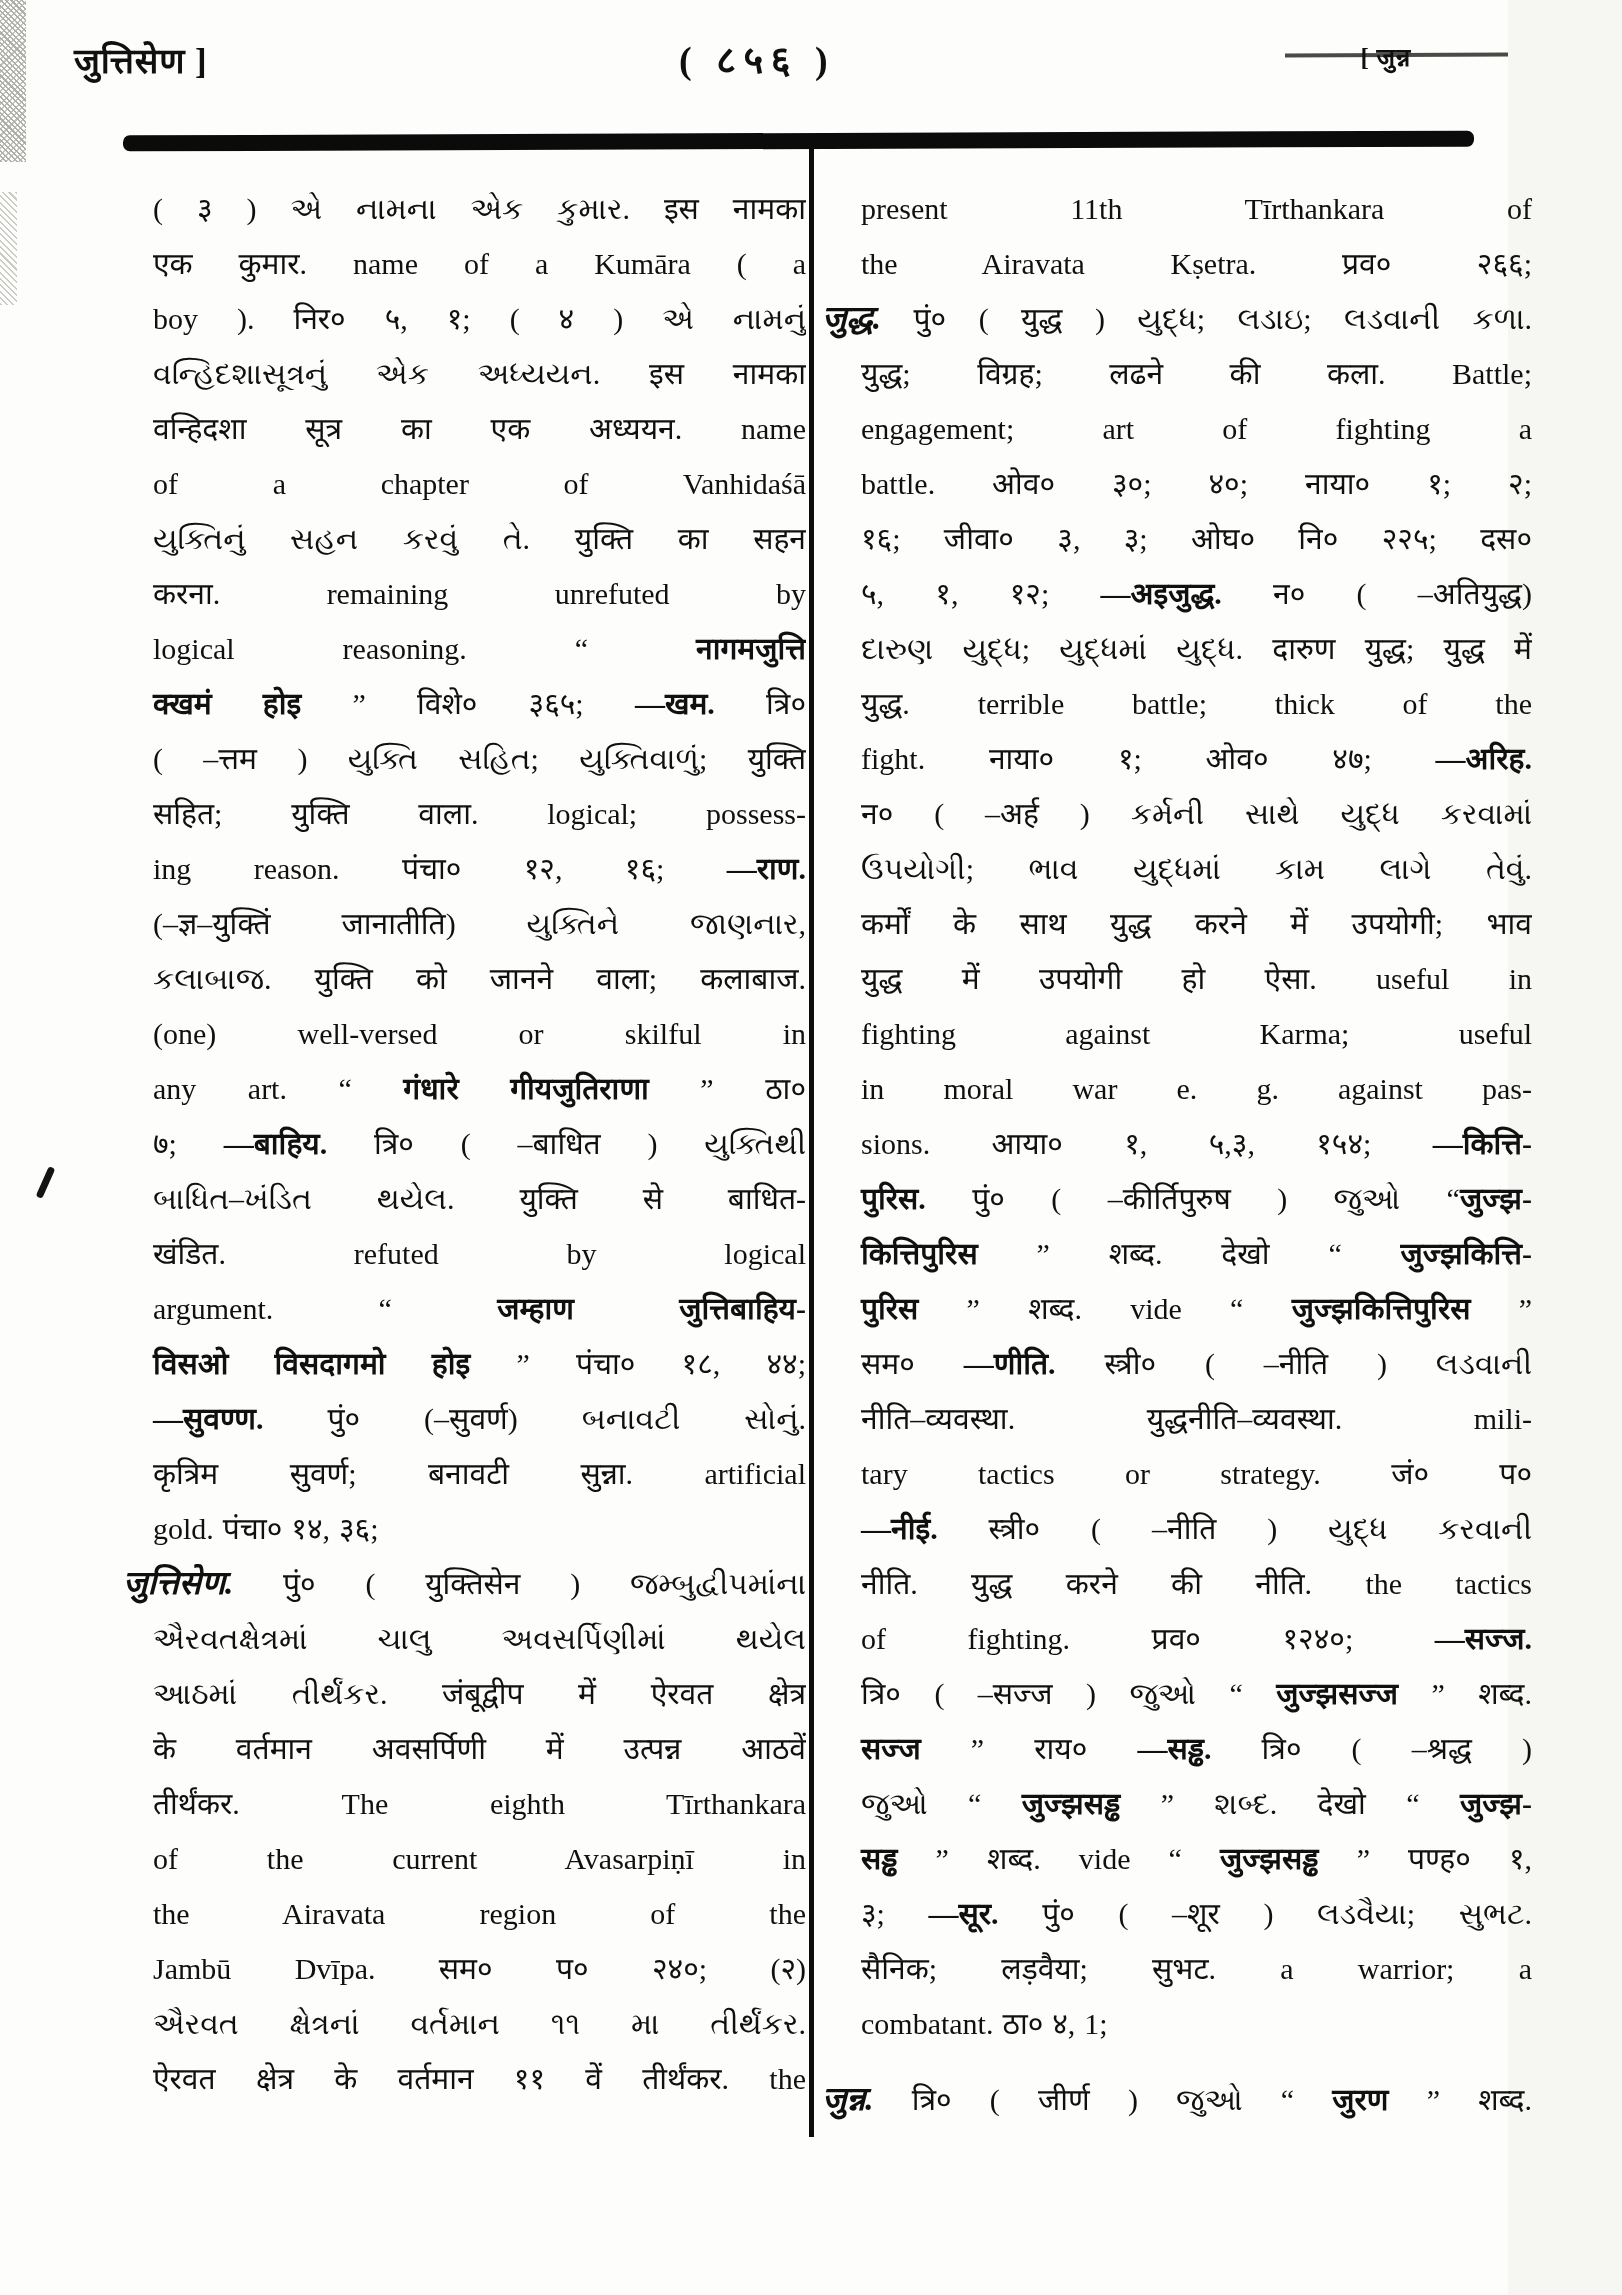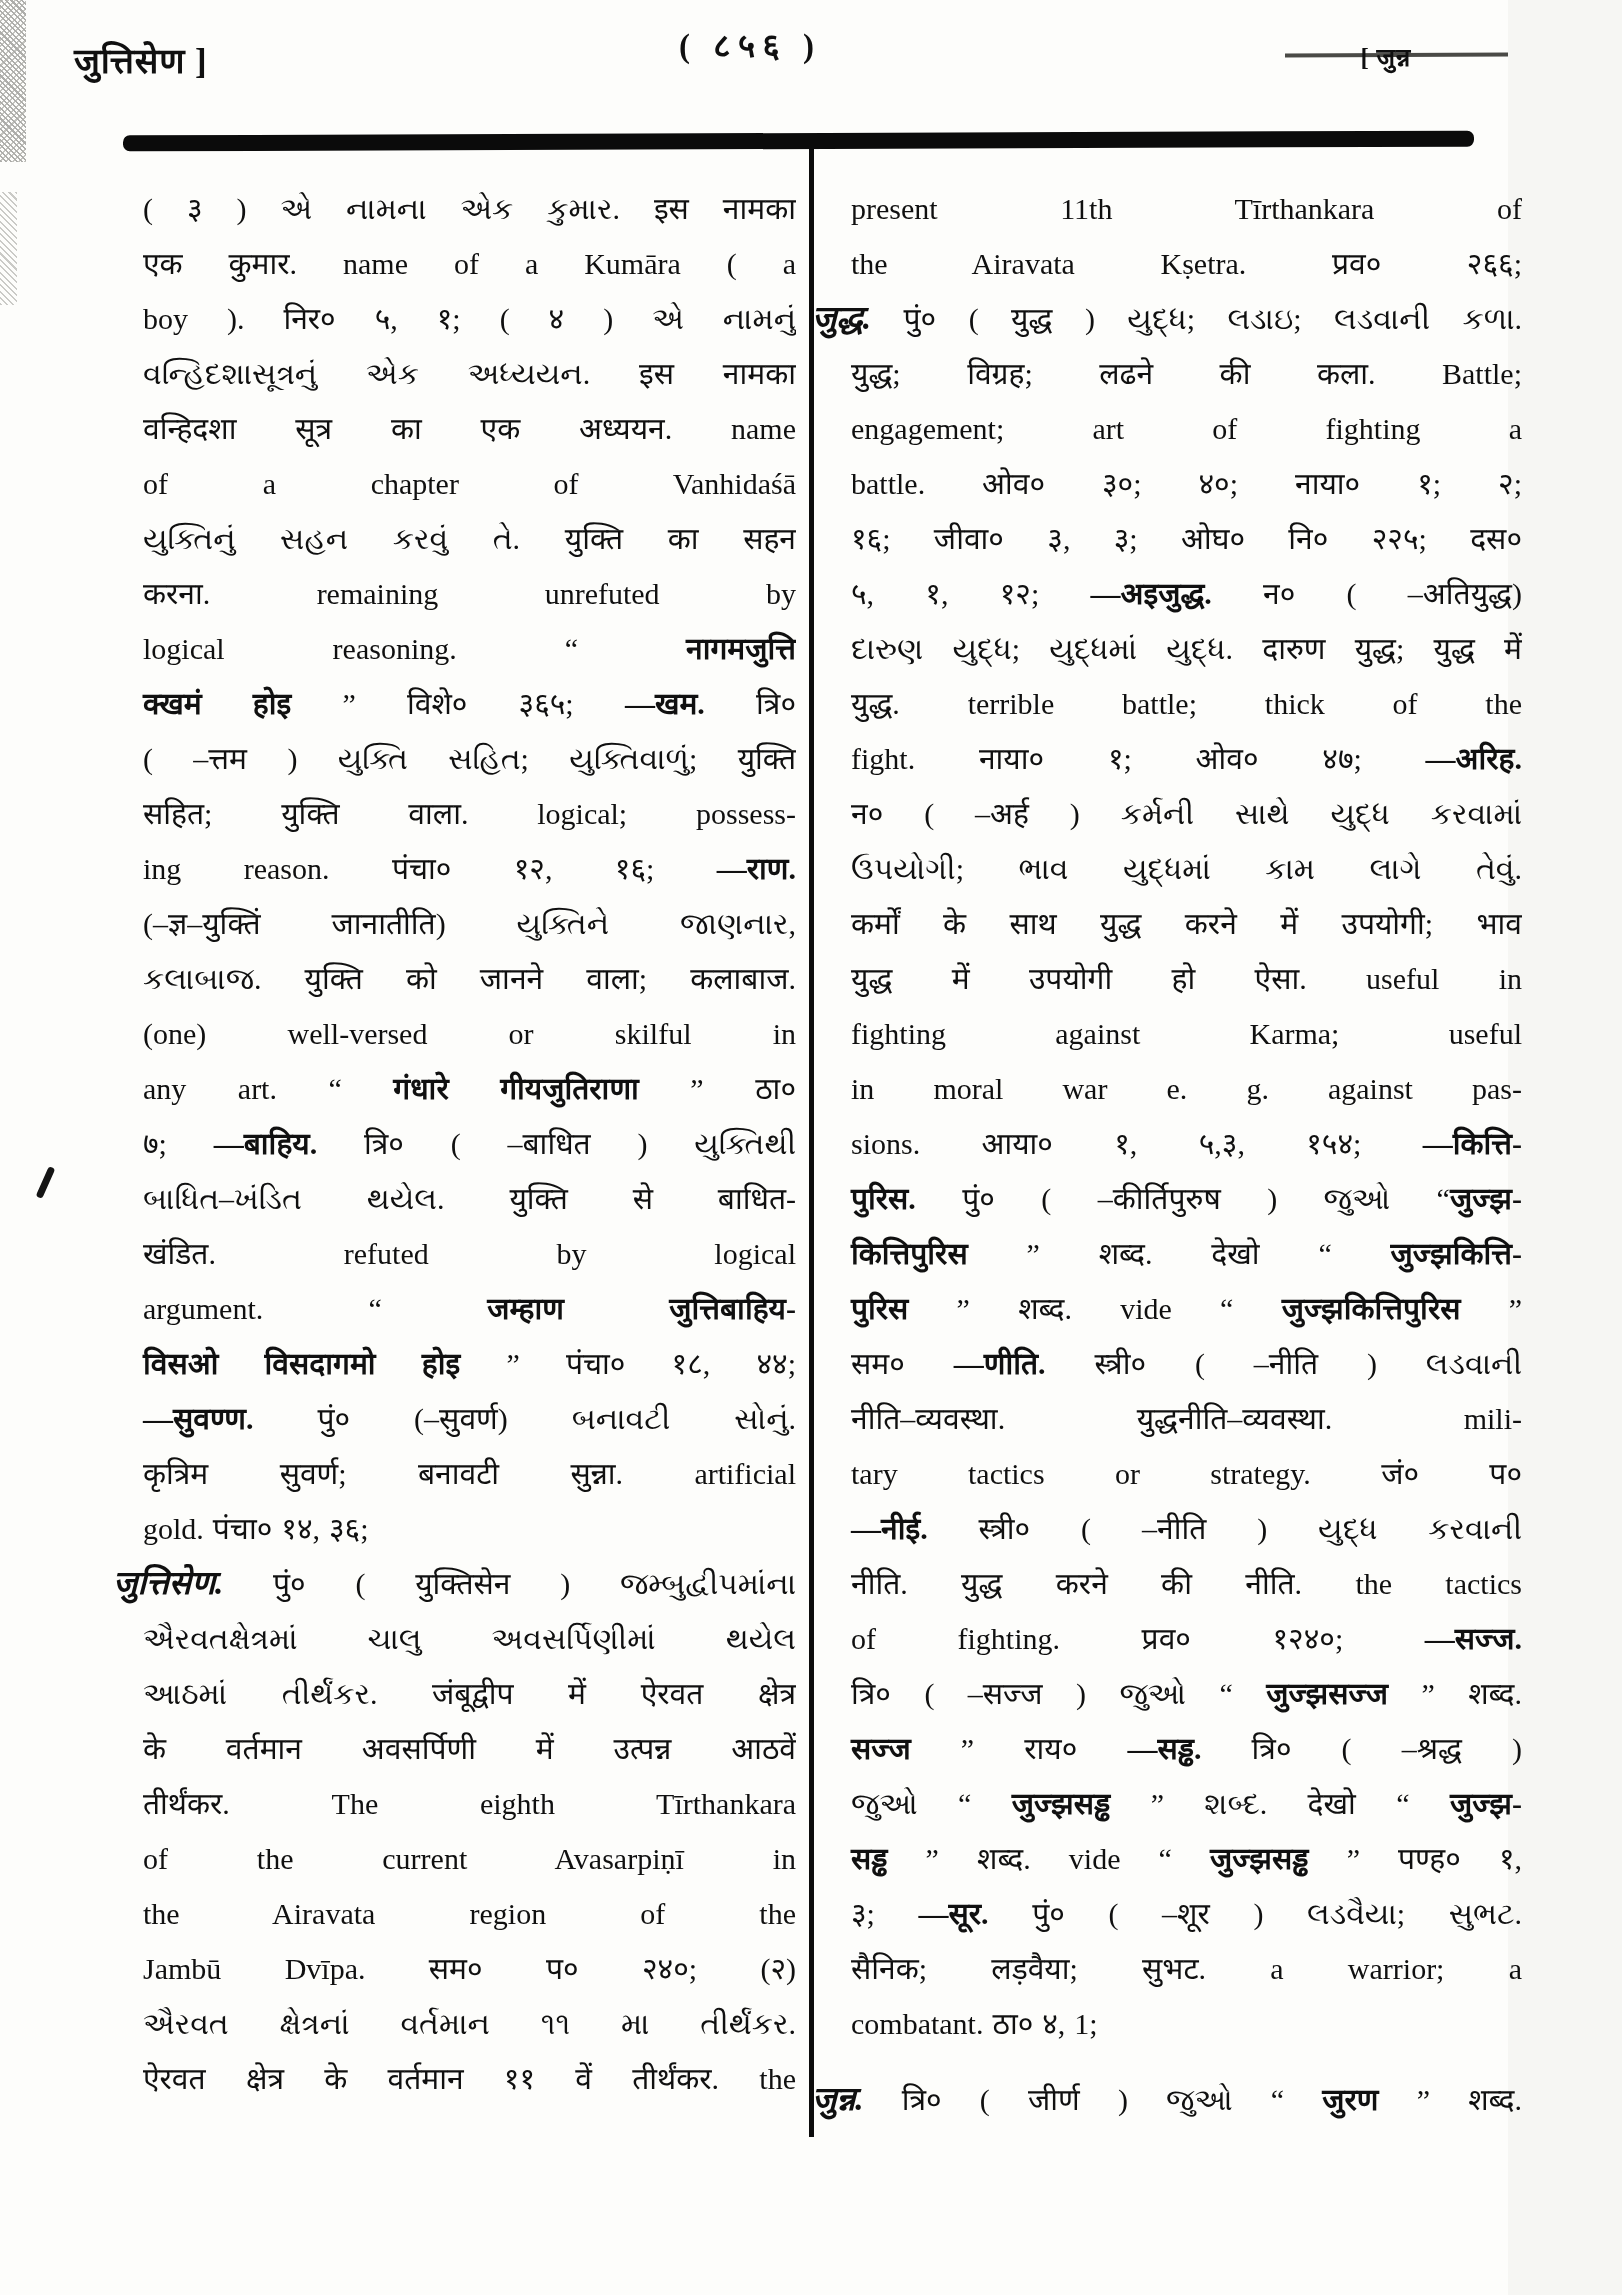--- a/index.html
+++ b/index.html
@@ -10,35 +10,35 @@
     color:#101010;
     overflow:hidden;
   }
   .page{
     position:relative;width:1508px;height:2295px;
     background:#fdfdfb;
   }
   
   .running-head{position:absolute;top:0;left:0;width:100%;height:128px;}
   .rh-left{position:absolute;left:74px;top:36px;font-size:35px;font-weight:bold;letter-spacing:0.8px;}
-  .rh-center{position:absolute;left:679px;top:22px;font-size:33px;font-weight:bold;letter-spacing:7.5px;}
+  .rh-center{position:absolute;left:679px;top:32px;font-size:38px;font-weight:bold;letter-spacing:7.5px;}
   .rh-right{position:absolute;right:97px;top:39px;font-size:25px;font-weight:bold;letter-spacing:0.8px;}
   
   .head-rule{
     position:absolute;left:123px;top:133px;width:1351px;height:16px;
     background:#0b0b0b;border-radius:6.8px;transform:rotate(-0.2deg);
   }
   
   .col-divider{
     position:absolute;left:809px;top:149px;width:5.3px;height:1988px;
     background:#0c0c0c;
   }
   
   .columns{position:absolute;top:181px;left:113px;display:flex;}
-  .col{display:block;}
+  .col{display:block;margin-left:10px;}
   .col-left{width:683px;}
   .col-right{width:710px;margin-left:16px;}
   .line{
     height:55px;line-height:55px;
     font-size:30px;
     overflow:hidden;
     text-align:justify;
     text-align-last:justify;
     white-space:normal;
     word-spacing:1.5px;

